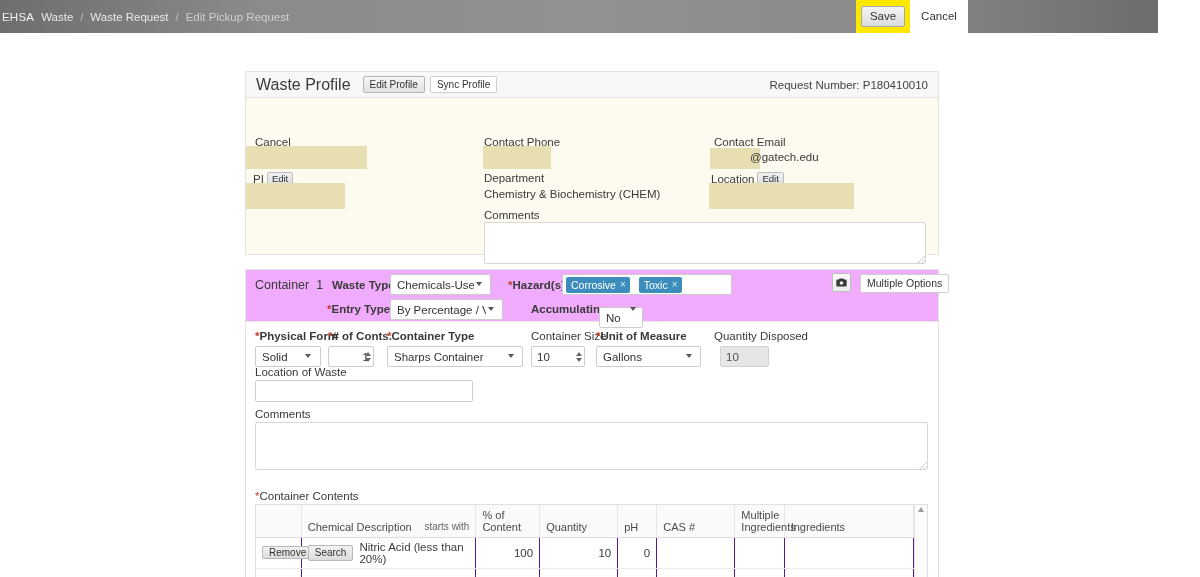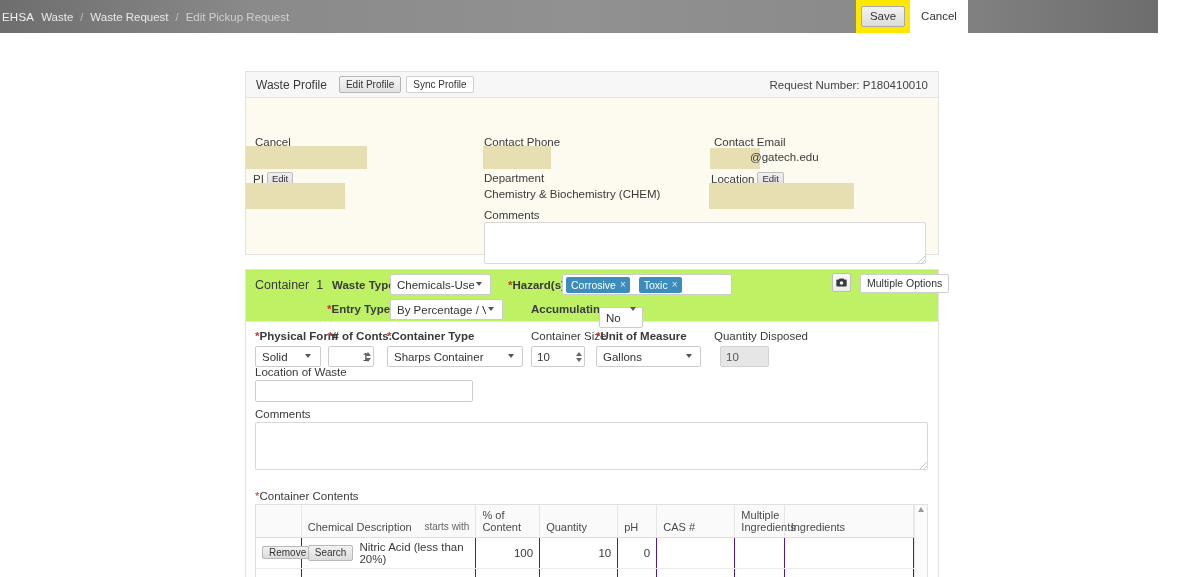--- a/index.html
+++ b/index.html
@@ -61,21 +61,21 @@
     position:absolute; left:245px; width:694px;
     border:1px solid #e2e2e2; background:#fff;
   }
 
   
   #profile-panel { top:38px; height:184px; background:#fdfaef; }
   .panel-head {
     height:26px; background:#f7f7f7; border-bottom:1px solid #e6e6e6;
     display:flex; align-items:center; padding:0 10px;
   }
-  .panel-title { font-size:12px; color:#3a3a3a; margin-right:12px; }
+  .panel-title { font-size:16px; color:#3a3a3a; margin-right:12px; }
   .mini-btn {
     height:17px; line-height:15px; padding:0 6px;
     font-size:10px; color:#333; border:1px solid #b5b5b5;
     border-radius:2px; background:linear-gradient(to bottom,#f6f6f6,#e2e2e2);
     cursor:pointer; margin-right:5px; white-space:nowrap;
   }
   .mini-btn.plain { background:#fff; border-color:#cfcfcf; }
   .req-no { margin-left:auto; font-size:11.5px; color:#444; }
 
   .profile-body { position:relative; height:157px; }
@@ -97,21 +97,21 @@
     position:absolute; width:8px; height:8px;
     background:
       linear-gradient(135deg,transparent 45%,#c9c9c9 45%,#c9c9c9 55%,transparent 55%),
       linear-gradient(135deg,transparent 70%,#c9c9c9 70%,#c9c9c9 80%,transparent 80%);
     pointer-events:none;
   }
 
   
   #container-panel { top:236px; height:330px; background:#fff; }
   .cont-head {
-    position:relative; height:52px; background:#bef264; border-bottom:1px solid #e6e6e6;
+    position:relative; height:52px; background:#f0abfc; border-bottom:1px solid #e6e6e6;
   }
   .cont-body { position:relative; height:276px; }
 
   .lbl { position:absolute; font-size:11.5px; color:#3a3a3a; white-space:nowrap; }
   .lbl.b { font-weight:bold; }
 
   select.sel, .fake-sel {
     position:absolute; height:21px; font-size:11.5px; color:#333;
     background:#fff; border:1px solid #ccc; border-radius:2px;
     padding:0 16px 0 6px; font-family:inherit;

